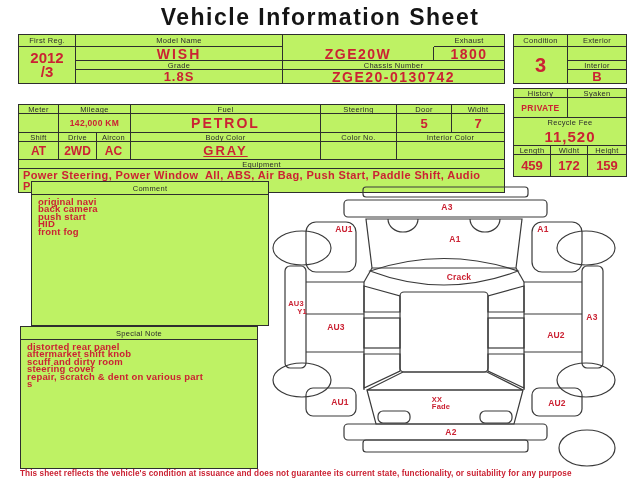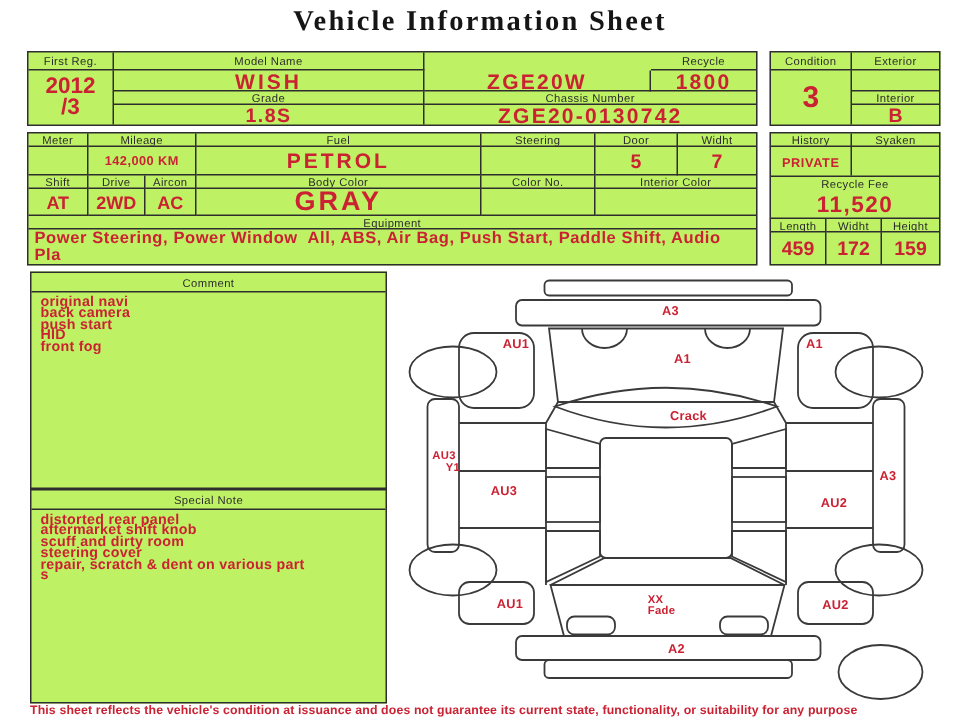--- a/index.html
+++ b/index.html
@@ -1,18 +1,18 @@
 <!DOCTYPE html>
 <html><head>
 <meta charset="utf-8">
 <style>
   html,body{margin:0;padding:0;}
   body{width:640px;height:480px;background:#fff;font-family:"Liberation Sans",sans-serif;position:relative;overflow:hidden;}
   .abs{position:absolute;box-sizing:border-box;}
-  .title{left:0;right:0;top:4px;text-align:center;font-size:19px;font-weight:600;letter-spacing:1.5px;color:#151515;font-family:Liberation Serif, serif;}
+  .title{left:0;right:0;top:4px;text-align:center;font-size:23px;font-weight:600;letter-spacing:1.5px;color:#151515;}
   .box{border:1.5px solid #2e2e2e;background:#bef264;}
   .grid{display:grid;}
   .cell{display:flex;align-items:center;justify-content:center;box-sizing:border-box;overflow:hidden;}
   .lbl{font-size:7.5px;color:#2b2b2b;font-weight:500;letter-spacing:.3px;}
   .val{color:#cb2233;font-weight:bold;}
   .br{border-right:1px solid #2e2e2e;}
   .bb{border-bottom:1px solid #2e2e2e;}
   .pre{white-space:pre-wrap;}
   .left{justify-content:flex-start;align-items:flex-start;text-align:left;}
   .notebox{display:flex;flex-direction:column;}
@@ -24,42 +24,42 @@
   .car-label.sm{font-size:7.5px;}
 </style>
 </head>
 <body>
 
 <div class="abs title">Vehicle Information Sheet</div>
 
 <div class="abs box grid" style="left:18px;top:34px;width:487px;height:50px;grid-template-columns:57px 207px 151px 1fr;grid-template-rows:12px 14px 9px 1fr;">
   <div class="cell lbl br bb" style="grid-column:1;grid-row:1">First Reg.</div>
   <div class="cell lbl br bb" style="grid-column:2;grid-row:1">Model Name</div>
-  <div class="cell lbl bb" style="grid-column:4;grid-row:1">Recycle</div>
+  <div class="cell lbl bb" style="grid-column:4;grid-row:1">Exhaust</div>
   <div class="cell val br pre" style="grid-column:1;grid-row:2/5;font-size:15px;line-height:14px;text-align:center;">2012
 /3</div>
   <div class="cell val br bb" style="grid-column:2;grid-row:2;font-size:14px;letter-spacing:2px;">WISH</div>
   <div class="cell val br bb" style="grid-column:3;grid-row:2;font-size:14px;letter-spacing:1.5px;">ZGE20W</div>
   <div class="cell val bb" style="grid-column:4;grid-row:2;font-size:14px;letter-spacing:1.5px;">1800</div>
   <div class="cell lbl br bb" style="grid-column:2;grid-row:3">Grade</div>
   <div class="cell lbl bb" style="grid-column:3/5;grid-row:3">Chassis Number</div>
   <div class="cell val br" style="grid-column:2;grid-row:4;font-size:13px;letter-spacing:1px;">1.8S</div>
   <div class="cell val" style="grid-column:3/5;grid-row:4;font-size:14px;letter-spacing:1.5px;">ZGE20-0130742</div>
 </div>
 
 <div class="abs box grid" style="left:513px;top:34px;width:114px;height:50px;grid-template-columns:54px 1fr;grid-template-rows:12px 14px 9px 1fr;">
   <div class="cell lbl br bb" style="grid-column:1;grid-row:1">Condition</div>
   <div class="cell lbl bb" style="grid-column:2;grid-row:1">Exterior</div>
   <div class="cell val br" style="grid-column:1;grid-row:2/5;font-size:20px;">3</div>
   <div class="cell val bb" style="grid-column:2;grid-row:2;font-size:12px;"></div>
   <div class="cell lbl bb" style="grid-column:2;grid-row:3">Interior</div>
   <div class="cell val" style="grid-column:2;grid-row:4;font-size:13px;">B</div>
 </div>
 
-<div class="abs box grid" style="left:18px;top:88px;width:487px;height:89px;grid-template-columns:40px 38px 34px 190px 76px 55px 1fr;grid-template-rows:9px 19px 9px 18px 9px 1fr;">
+<div class="abs box grid" style="left:18px;top:104px;width:487px;height:89px;grid-template-columns:40px 38px 34px 190px 76px 55px 1fr;grid-template-rows:9px 19px 9px 18px 9px 1fr;">
   <div class="cell lbl br bb" style="grid-column:1;grid-row:1">Meter</div>
   <div class="cell lbl br bb" style="grid-column:2/4;grid-row:1">Mileage</div>
   <div class="cell lbl br bb" style="grid-column:4;grid-row:1">Fuel</div>
   <div class="cell lbl br bb" style="grid-column:5;grid-row:1">Steering</div>
   <div class="cell lbl br bb" style="grid-column:6;grid-row:1">Door</div>
   <div class="cell lbl bb" style="grid-column:7;grid-row:1">Widht</div>
 
   <div class="cell val br bb" style="grid-column:1;grid-row:2"></div>
   <div class="cell val br bb" style="grid-column:2/4;grid-row:2;font-size:8.5px;letter-spacing:.3px;">142,000 KM</div>
   <div class="cell val br bb" style="grid-column:4;grid-row:2;font-size:14px;letter-spacing:2px;">PETROL</div>
@@ -70,21 +70,21 @@
   <div class="cell lbl br bb" style="grid-column:1;grid-row:3">Shift</div>
   <div class="cell lbl br bb" style="grid-column:2;grid-row:3">Drive</div>
   <div class="cell lbl br bb" style="grid-column:3;grid-row:3">Aircon</div>
   <div class="cell lbl br bb" style="grid-column:4;grid-row:3">Body Color</div>
   <div class="cell lbl br bb" style="grid-column:5;grid-row:3">Color No.</div>
   <div class="cell lbl bb" style="grid-column:6/8;grid-row:3">Interior Color</div>
 
   <div class="cell val br bb" style="grid-column:1;grid-row:4;font-size:12px;">AT</div>
   <div class="cell val br bb" style="grid-column:2;grid-row:4;font-size:12px;">2WD</div>
   <div class="cell val br bb" style="grid-column:3;grid-row:4;font-size:12px;">AC</div>
-  <div class="cell val br bb" style="grid-column:4;grid-row:4;font-size:18px;letter-spacing:2px;">GRAY</div>
+  <div class="cell val br bb" style="grid-column:4;grid-row:4;font-size:13px;letter-spacing:2px;text-decoration:underline;">GRAY</div>
   <div class="cell val br bb" style="grid-column:5;grid-row:4"></div>
   <div class="cell val bb" style="grid-column:6/8;grid-row:4"></div>
 
   <div class="cell lbl bb" style="grid-column:1/8;grid-row:5">Equipment</div>
   <div class="cell val left pre" style="grid-column:1/8;grid-row:6;font-size:11px;line-height:11px;padding:1px 4px;letter-spacing:.4px;">Power Steering, Power Window  All, ABS, Air Bag, Push Start, Paddle Shift, Audio Pla
 yer, Navigation System, Back Camera, Alloy Wheels, HID Light, Aero Front, Aero Side</div>
 </div>
 
 <div class="abs box" style="left:513px;top:88px;width:114px;height:89px;display:flex;flex-direction:column;">
   <div class="grid bb" style="grid-template-columns:54px 1fr;grid-template-rows:9px 19px;flex:0 0 auto;">
@@ -100,21 +100,21 @@
   <div class="grid" style="grid-template-columns:37px 37px 1fr;grid-template-rows:9px 1fr;flex:1;">
     <div class="cell lbl br bb" style="grid-column:1;grid-row:1">Length</div>
     <div class="cell lbl br bb" style="grid-column:2;grid-row:1">Widht</div>
     <div class="cell lbl bb" style="grid-column:3;grid-row:1">Height</div>
     <div class="cell val br" style="grid-column:1;grid-row:2;font-size:13px;">459</div>
     <div class="cell val br" style="grid-column:2;grid-row:2;font-size:13px;">172</div>
     <div class="cell val" style="grid-column:3;grid-row:2;font-size:13px;">159</div>
   </div>
 </div>
 
-<div class="abs box notebox" style="left:20px;top:181px;width:238px;height:145px;">
+<div class="abs box notebox" style="left:31px;top:181px;width:238px;height:145px;">
   <div class="hdr lbl">Comment</div>
   <div class="body">original navi
 back camera
 push start
 HID
 front fog</div>
 </div>
 
 <div class="abs box notebox" style="left:20px;top:326px;width:238px;height:143px;">
   <div class="hdr lbl">Special Note</div>

